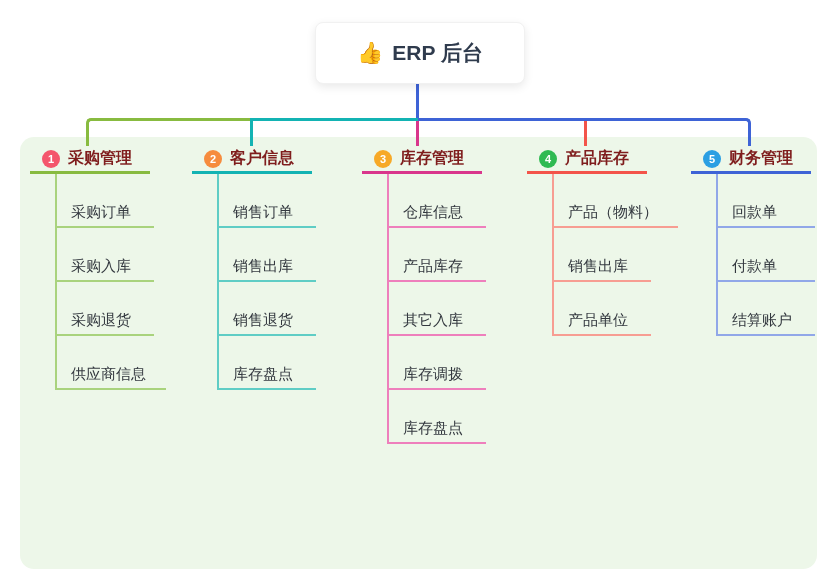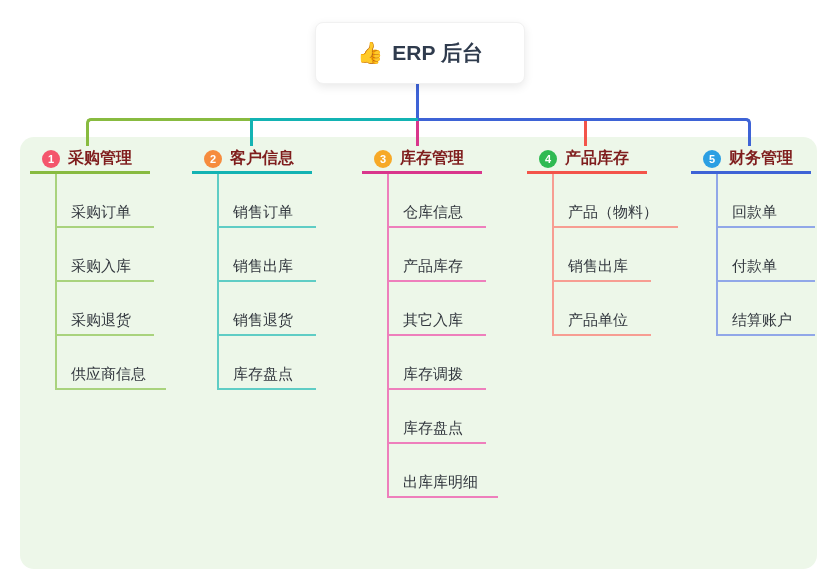--- a/index.html
+++ b/index.html
@@ -98,21 +98,20 @@
         </div></div>
       <div class="branch" style="left: 362px; --main: #d9368c; --light: #ee7fbc; --badge: #f7a927;"><div class="branch-header">
           <span class="badge">3</span>
           <span class="branch-title">库存管理</span>
         </div><div class="children">
           <div class="child">仓库信息</div>
           <div class="child">产品库存</div>
           <div class="child">其它入库</div>
           <div class="child">库存调拨</div>
           <div class="child">库存盘点</div>
-          <div class="child">出库库明细</div>
         </div></div>
       <div class="branch" style="left: 527px; --main: #f3544a; --light: #f79d92; --badge: #2fba52;"><div class="branch-header">
           <span class="badge">4</span>
           <span class="branch-title">产品库存</span>
         </div><div class="children">
           <div class="child">产品（物料）</div>
           <div class="child">销售出库</div>
           <div class="child">产品单位</div>
         </div></div>
       <div class="branch" style="left: 691px; --main: #3e63d6; --light: #91a7e8; --badge: #2b9fe3;"><div class="branch-header">

